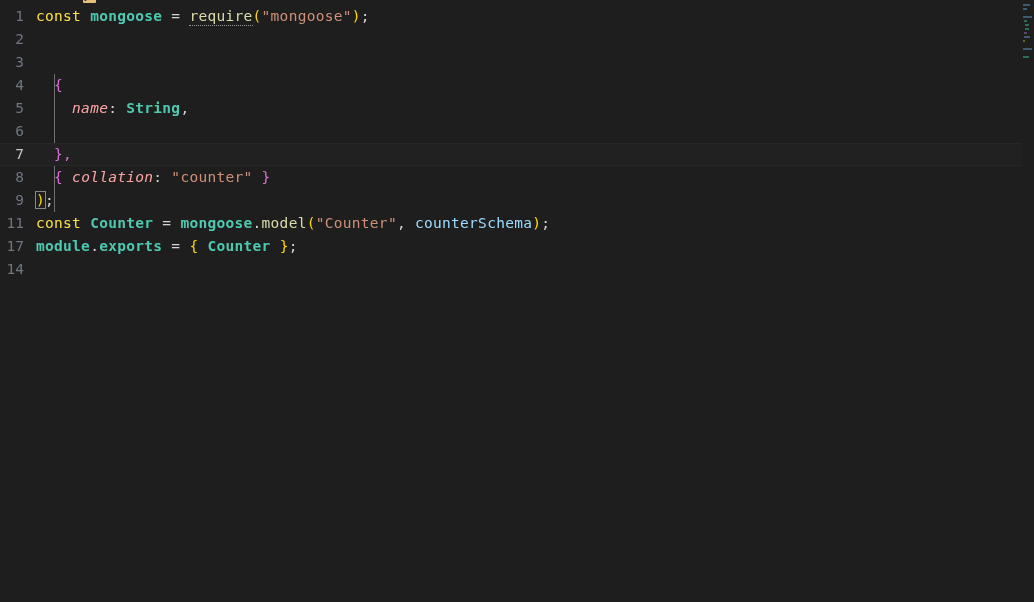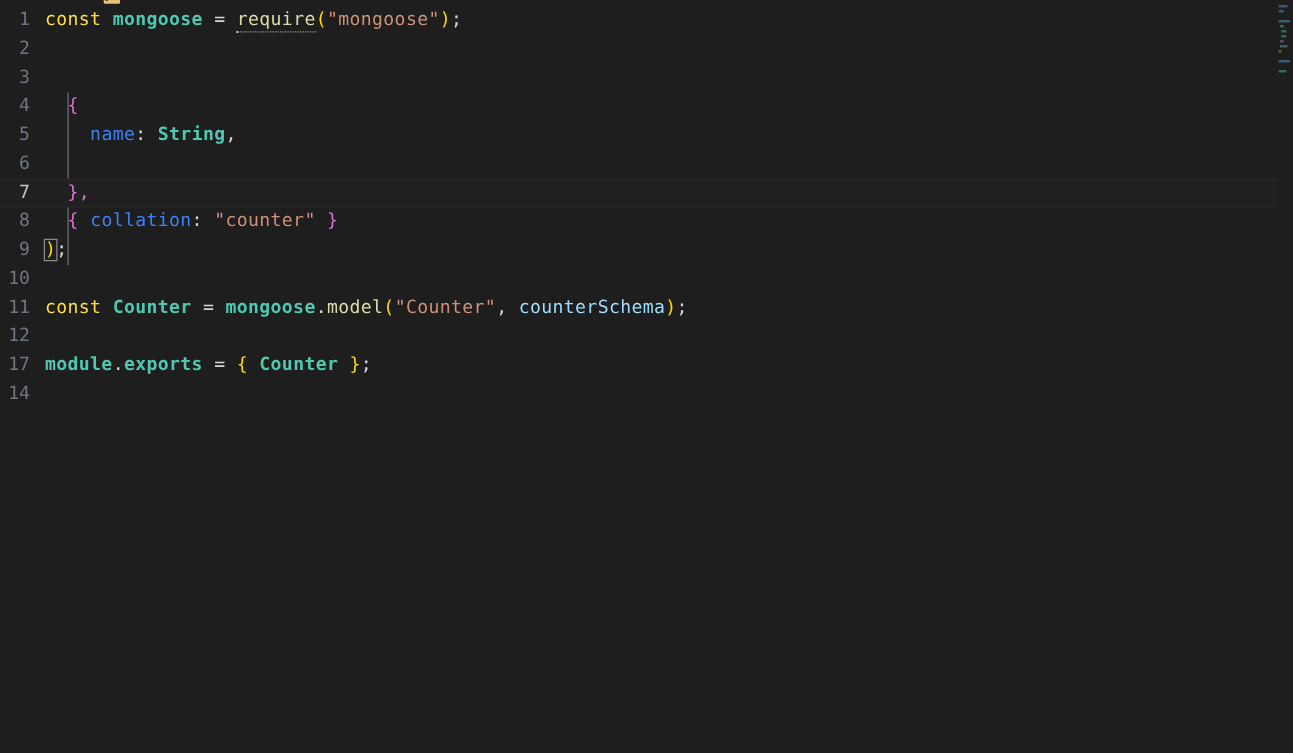--- a/index.html
+++ b/index.html
@@ -120,21 +120,21 @@
   
   .t-kw      { color: #fde047; }
   .t-var     { color: #9cdcfe; }
   .t-fn      { color: #dcdcaa; }
   .t-class   { color: #4ec9b0; font-weight: bold; }
   .t-str     { color: #ce9178; }
   .t-punct   { color: #d4d4d4; }
   .t-paren   { color: #ffd700; }
   .t-brace-m { color: #da70d6; }
   .t-brace-y { color: #ffd700; }
-  .t-prop    { color: #3b82f6; }
+  .t-prop    { color: #fca5a5; font-style: italic; }
 
   .underline-dotted {
     border-bottom: 1px dotted #9b9b9b;
     padding-bottom: 1px;
   }
 
   .bracket-box {
     outline: 1px solid #888888;
     outline-offset: 0px;
     background: transparent;
@@ -214,34 +214,26 @@
     <div class="row">
       <span class="gutter-num">8</span>
       <span class="code">  <span class="t-brace-m">{</span> <span class="t-prop">collation</span><span class="t-punct">:</span> <span class="t-str">"counter"</span> <span class="t-brace-m">}</span></span>
     </div>
 
     <div class="row">
       <span class="gutter-num">9</span>
       <span class="code"><span class="t-paren bracket-box">)</span><span class="t-punct">;</span></span>
     </div>
 
-    <div class="row">
-      <span class="gutter-num">10</span>
-      <span class="code"></span>
-    </div>
 
     <div class="row">
       <span class="gutter-num">11</span>
       <span class="code"><span class="t-kw">const</span> <span class="t-class">Counter</span> <span class="t-punct">=</span> <span class="t-class">mongoose</span><span class="t-punct">.</span><span class="t-fn">model</span><span class="t-paren">(</span><span class="t-str">"Counter"</span><span class="t-punct">,</span> <span class="t-var">counterSchema</span><span class="t-paren">)</span><span class="t-punct">;</span></span>
     </div>
 
-    <div class="row">
-      <span class="gutter-num">12</span>
-      <span class="code"></span>
-    </div>
 
     <div class="row">
       <span class="gutter-num">17</span>
       <span class="code"><span class="t-class">module</span><span class="t-punct">.</span><span class="t-class">exports</span> <span class="t-punct">=</span> <span class="t-brace-y">{</span> <span class="t-class">Counter</span> <span class="t-brace-y">}</span><span class="t-punct">;</span></span>
     </div>
 
     <div class="row">
       <span class="gutter-num">14</span>
       <span class="code"></span>
     </div>

